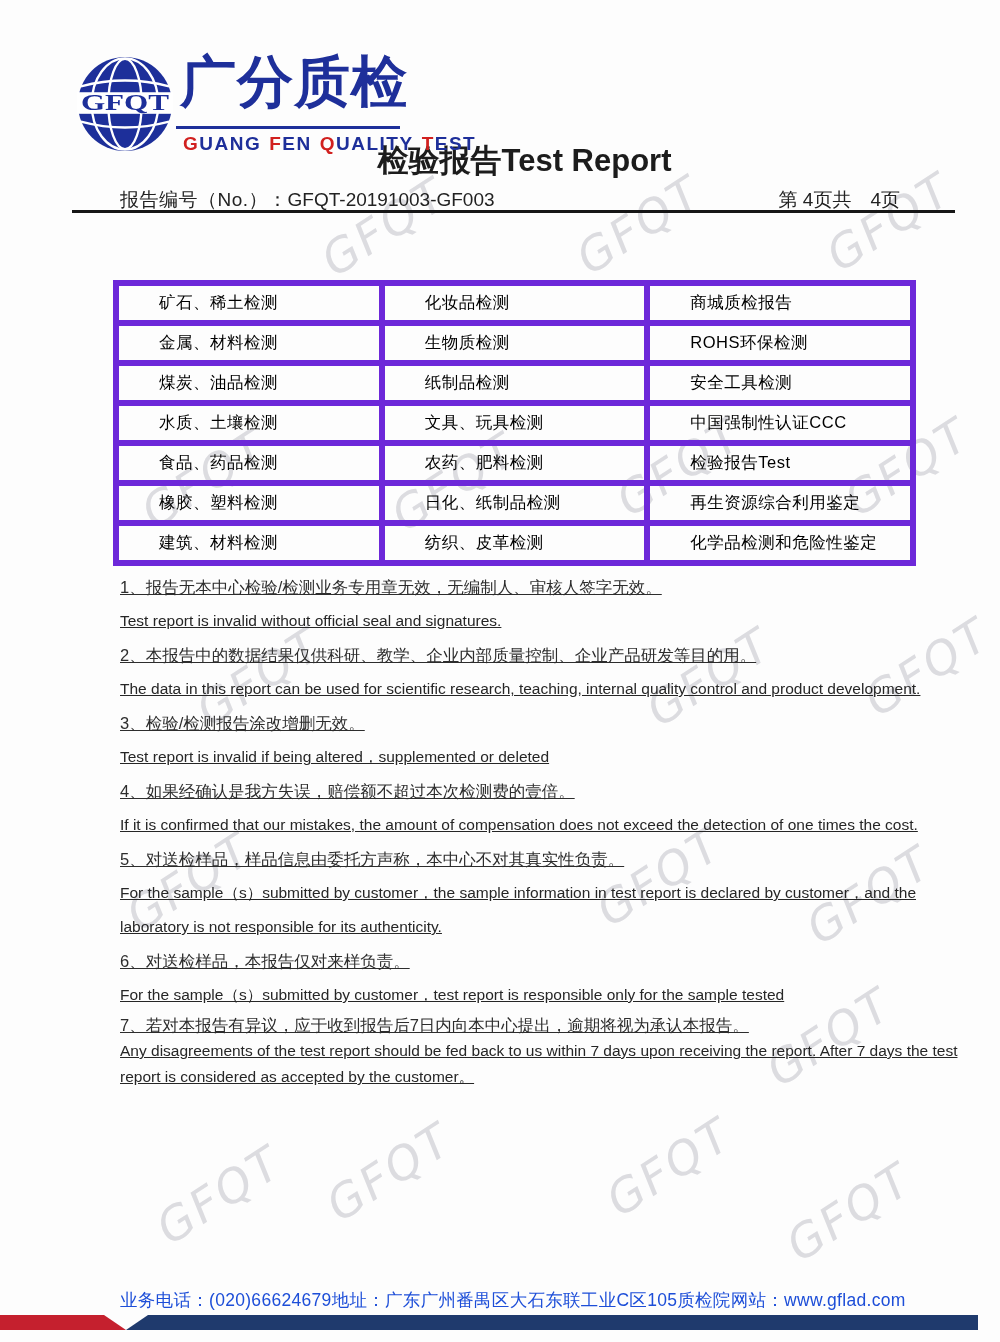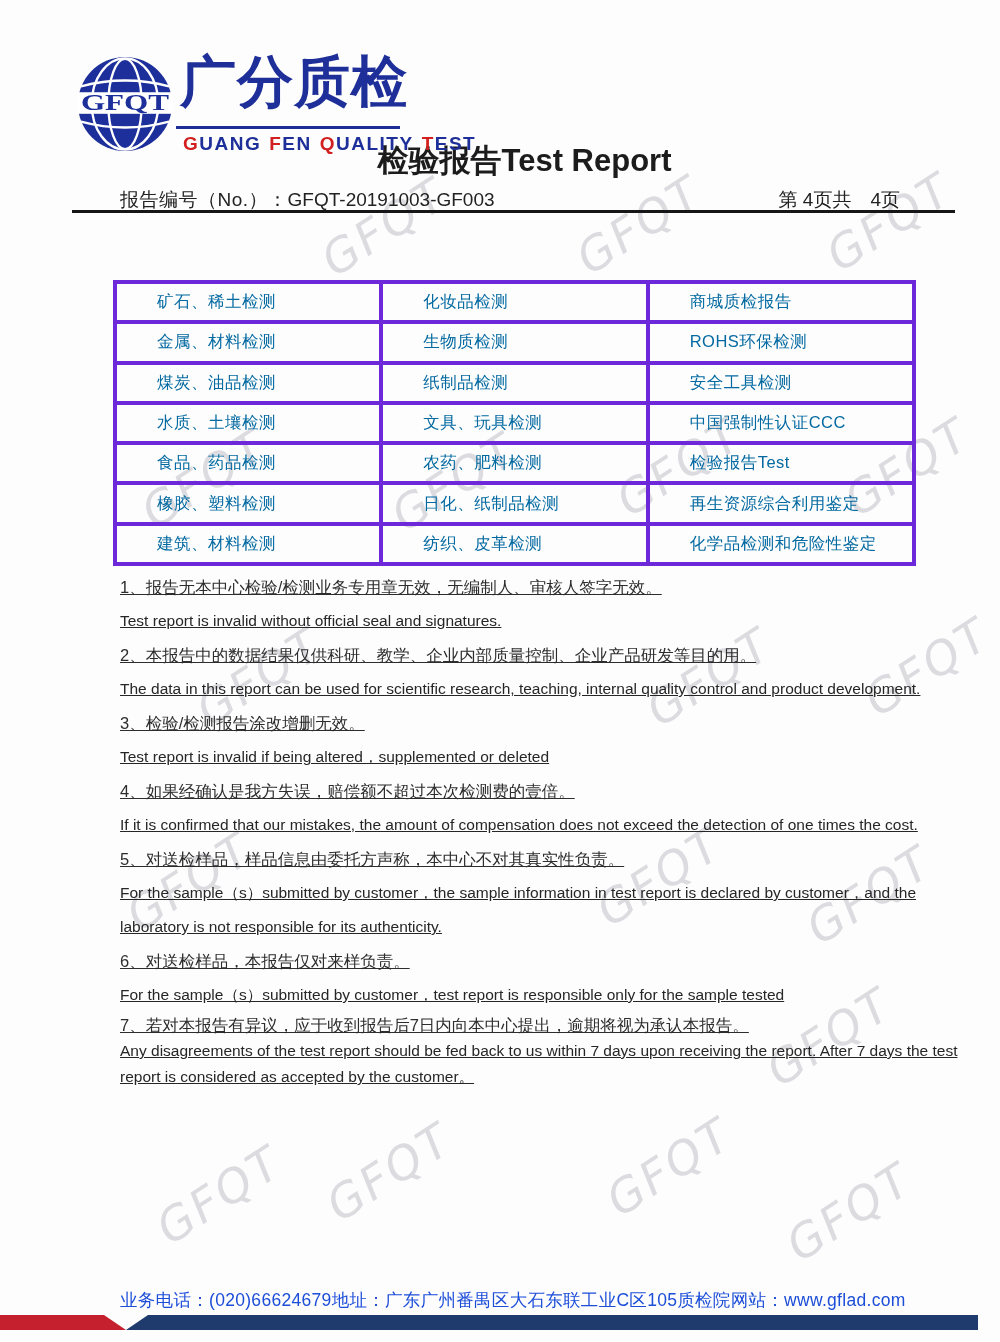--- a/index.html
+++ b/index.html
@@ -48,22 +48,22 @@
     position:absolute; top:232px; left:0; width:980px;
     text-align:center; font-size:23px; color:#2c2c2c; letter-spacing:1px; z-index:1;
   }
 
   
   table.svc {
     position:absolute; left:113px; top:280px; width:803px; height:286px;
     border-collapse:collapse; table-layout:fixed; z-index:1;
   }
   table.svc td {
-    border:4px solid #6d28d9; padding-left:40px; vertical-align:middle;
-    font-size:16.5px; color:#0369a1; letter-spacing:0.5px;
+    border:6px solid #6d28d9; padding-left:40px; vertical-align:middle;
+    font-size:16.5px; color:#000000; letter-spacing:0.5px;
   }
 
   
   .notes { position:absolute; left:120px; top:570px; width:868px; z-index:1; }
   .notes p { line-height:34px; margin:0;text-decoration:underline; }
   .notes p.cn { font-size:16.5px; color:#2d2d2d; }
   .notes p.en { font-size:15.5px; color:#262626; }
   .notes .note7 p { line-height:26px; }
 
   

